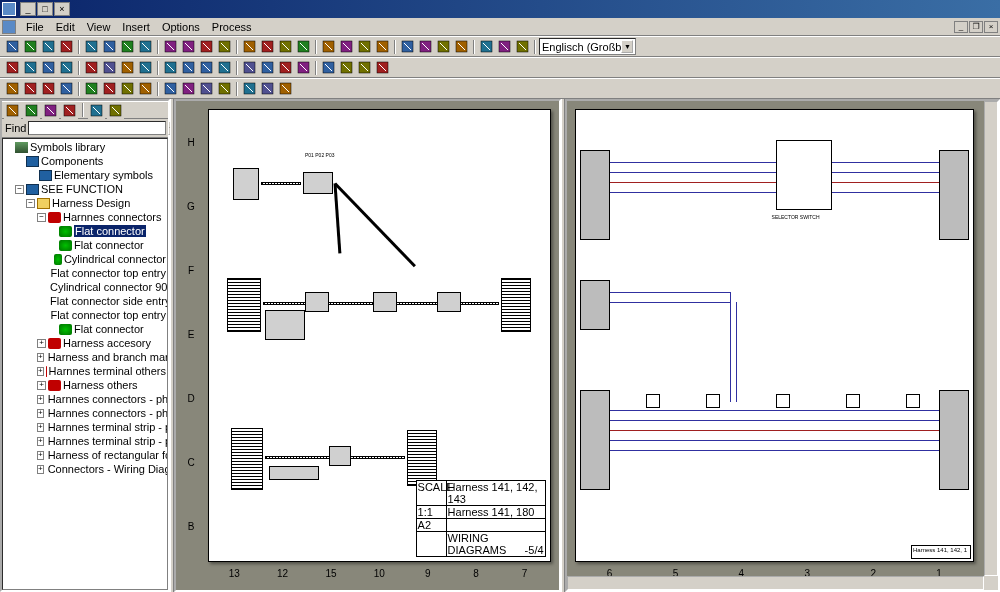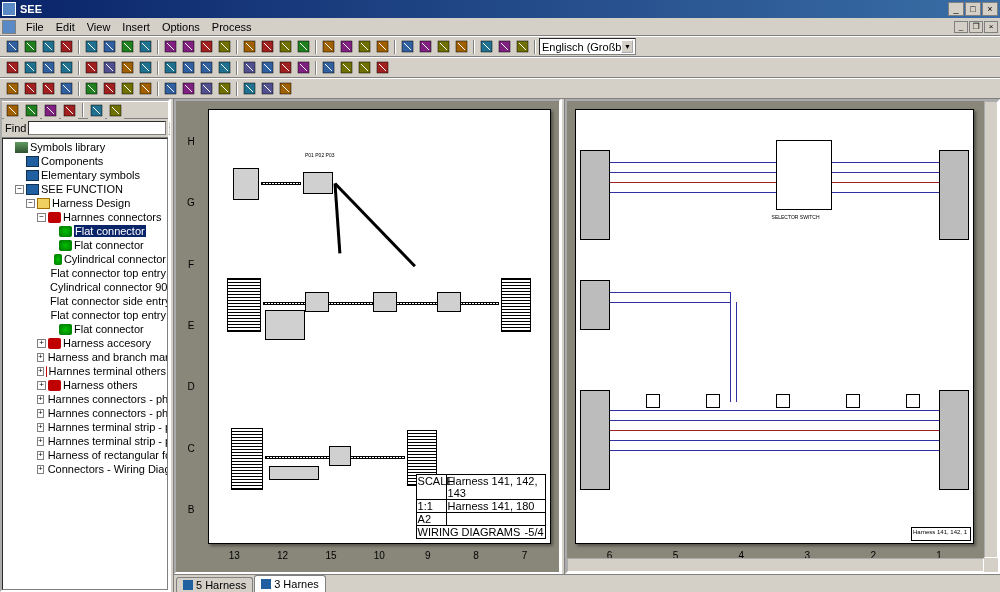--- a/index.html
+++ b/index.html
@@ -78,21 +78,21 @@
   .conn-strip { background: repeating-linear-gradient(0deg,#000,#000 1px,#fff 1px,#fff 3px); border: 1px solid #000; position: absolute; }
   .txt-tiny { position: absolute; font-size: 5px; color: #000; }
   .wire   { position: absolute; background: #3030a0; }
   .wire.h { height: 1px; }
   .wire.v { width: 1px; }
   .wire.red { background: #a02020; }
   .block  { position: absolute; background: #bcbcbc; border: 1px solid #000; }
 
   .titleblock { position: absolute; right: 4px; bottom: 4px; width: 130px; border: 1px solid #000; font-size: 6px; background: #fff; }
   .titleblock .row { display:flex; border-bottom:1px solid #000; }
-  .titleblock .row:last-child { border-bottom:none;flex-direction:column; }
+  .titleblock .row:last-child { border-bottom:none; }
   .titleblock .c1 { width: 30px; border-right:1px solid #000; padding: 0 1px; }
   .titleblock .c2 { flex:1; padding: 0 1px; }
 
   
   .tabs { height: 18px; background: #d4d0c8; border-top: 1px solid #808080; display: flex; align-items: flex-end; padding: 0 2px; }
   .tab { height: 15px; border: 1px solid #808080; border-bottom: none; border-radius: 3px 3px 0 0; padding: 0 6px; background: #d4d0c8; display: flex; align-items: center; gap: 3px; font-size: 10px; margin-right: 1px; }
   .tab.active { background: #fff; height: 17px; }
   .tab .ticon2 { width: 10px; height: 10px; background: #2060a0; }
 
   
@@ -103,21 +103,20 @@
   .vscroll { position:absolute; right:0; top:0; bottom:14px; width:14px; background:#d4d0c8; border:1px inset #fff; }
   .corner  { position:absolute; right:0; bottom:0; width:14px; height:14px; background:#d4d0c8; }
 
   .right-tb { position:absolute; right:2px; bottom:2px; border:1px solid #000; background:#fff; width:60px; height:14px; font-size:6px; padding:1px; }
 </style>
 </head>
 <body>
 
 <div class="titlebar">
   <div class="icon"></div>
-  <div class="title">SEE</div>
   <div class="winbtns">
     <div class="winbtn">_</div>
     <div class="winbtn">□</div>
     <div class="winbtn">×</div>
   </div>
 </div>
 
 <div class="menubar">
   <div class="icon"></div>
   <div class="menu-item">File</div>
@@ -582,21 +581,21 @@
         <div class="tree-node" style="padding-left: 0px;">
           <span class="noexp"></span>
           <span class="ticon root"></span>
           <span class="lbl">Symbols library</span>
         </div>
         <div class="tree-node" style="padding-left: 11px;">
           <span class="noexp"></span>
           <span class="ticon book"></span>
           <span class="lbl">Components</span>
         </div>
-        <div class="tree-node" style="padding-left: 11px;">
+        <div class="tree-node" style="padding-left: 24px;">
           <span class="noexp"></span>
           <span class="ticon book"></span>
           <span class="lbl">Elementary symbols</span>
         </div>
         <div class="tree-node" style="padding-left: 11px;">
           <span class="exp">−</span>
           <span class="ticon book"></span>
           <span class="lbl">SEE FUNCTION</span>
         </div>
         <div class="tree-node" style="padding-left: 22px;">
@@ -820,24 +819,14 @@
             <div>3</div>
             <div>2</div>
             <div>1</div>
           </div>
         <div class="vscroll"></div>
         <div class="hscroll"></div>
         <div class="corner"></div>
       </div>
 
     </div>
-    <div class="tabs" id="tabs">
-        <div class="tab">
-          <span class="ticon2"></span>
-          <span>5 Harness</span>
-        </div>
-        <div class="tab active">
-          <span class="ticon2"></span>
-          <span>3 Harnes</span>
-        </div>
-      </div>
   </div>
 </div>
 
 </body></html>

